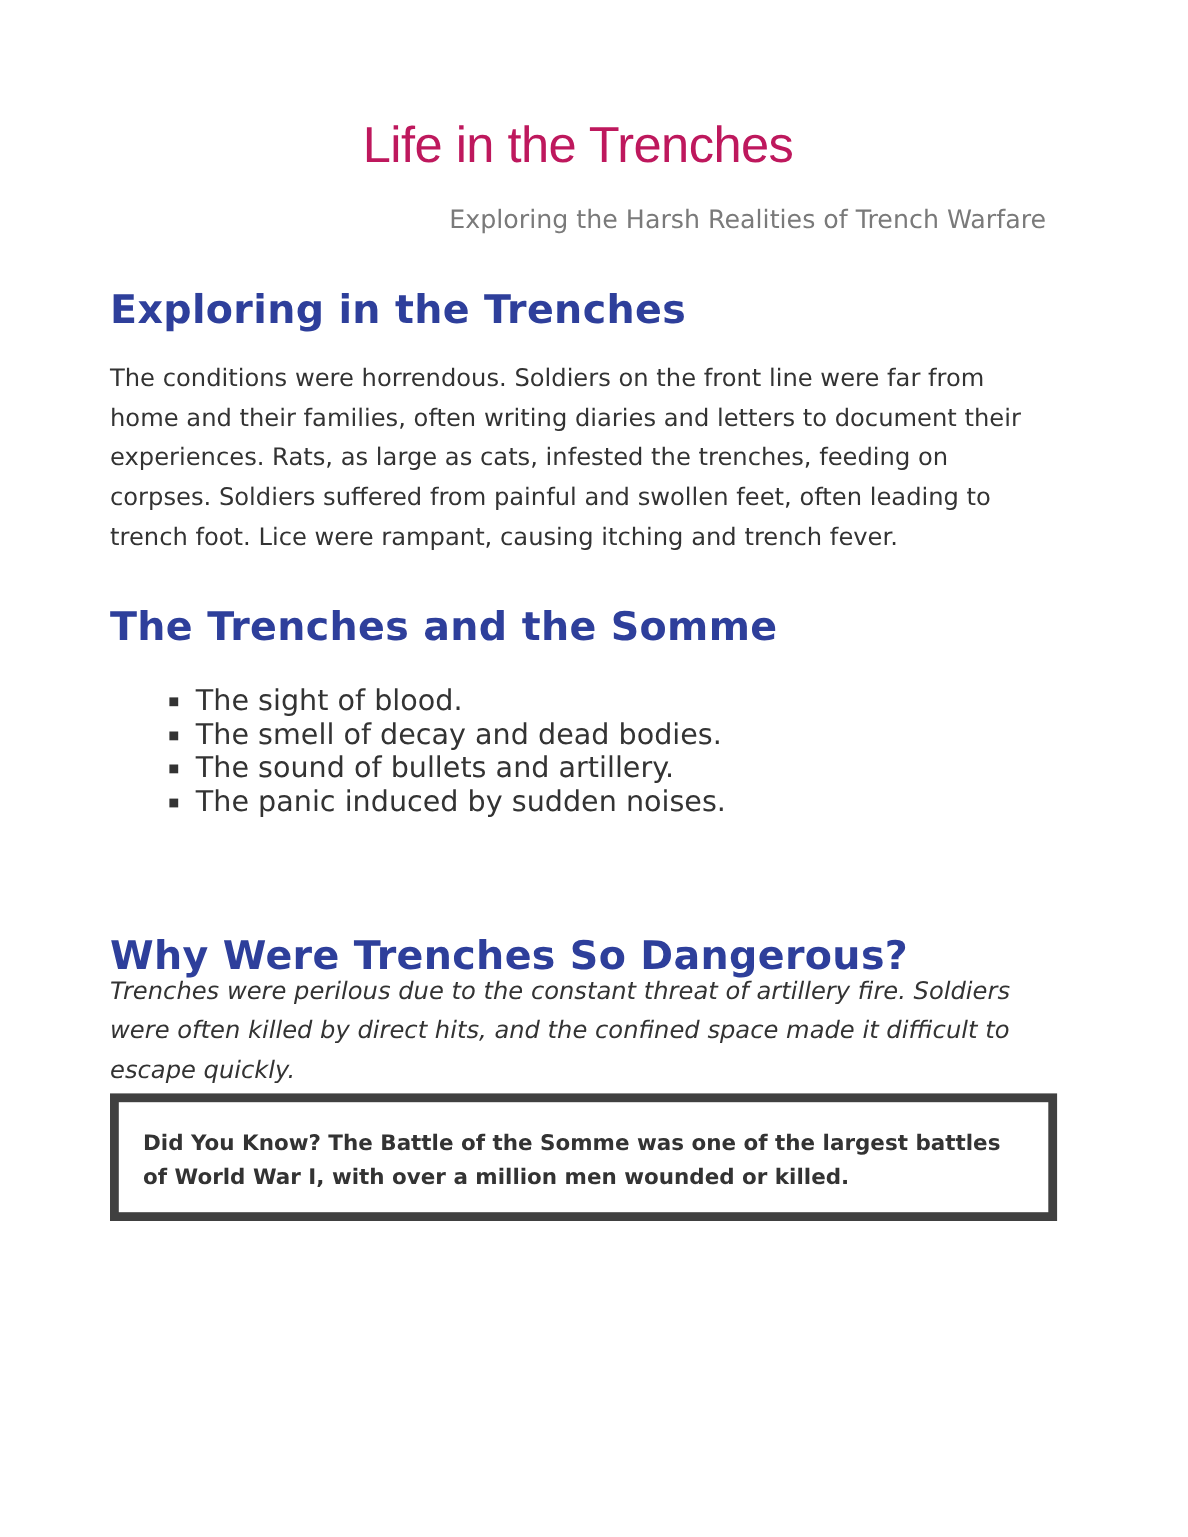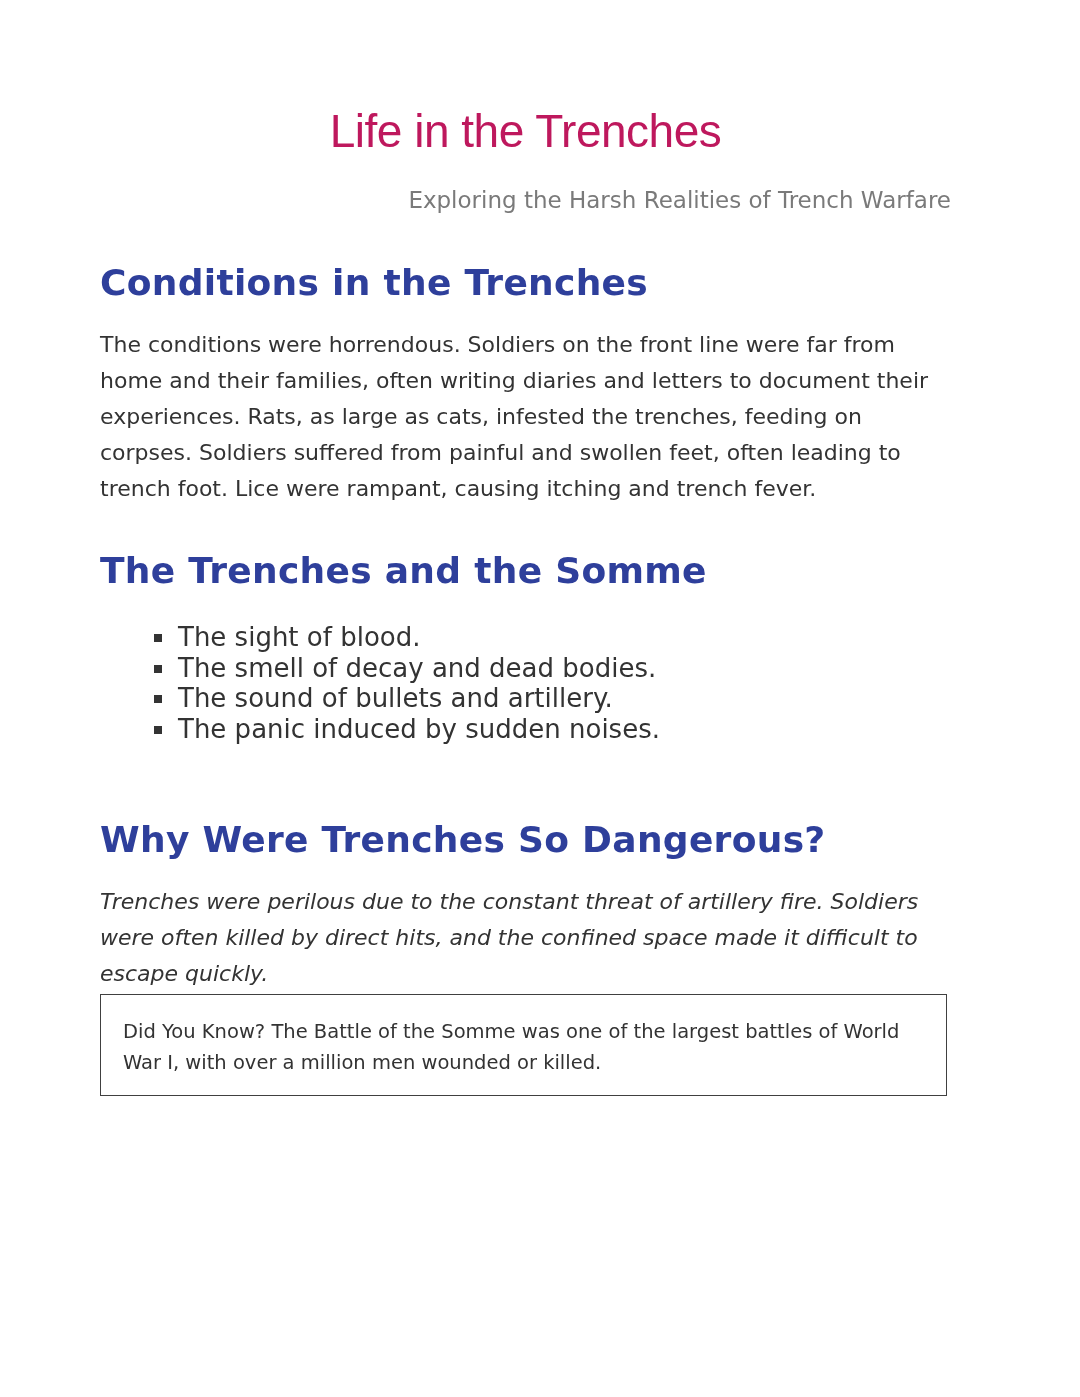--- a/index.html
+++ b/index.html
@@ -5,40 +5,40 @@
     html, body { margin: 0; padding: 0; background: #ffffff; }
     body { width: 1080px; height: 1397px; position: relative; overflow: hidden; font-family: "DejaVu Sans", sans-serif; color: #333333; }
     .page { position: absolute; left: 100px; top: 0; width: 851px; }
     .title { position: absolute; left: 0; width: 851px; top: 100px; text-align: center; font-family: "Liberation Sans", sans-serif; font-size: 46px; font-weight: 400; color: #be185d; letter-spacing: -0.5px; margin: 0; line-height: 62px; }
     .subtitle { position: absolute; left: 0; width: 851px; top: 183px; text-align: right; font-size: 23px; color: #7a7a7a; margin: 0; line-height: 34px; }
     h2 { position: absolute; left: 0; margin: 0; font-size: 36px; font-weight: 700; color: #2e3f9b; line-height: 46px; letter-spacing: 0.3px; }
     p.body { position: absolute; left: 0; width: 851px; margin: 0; font-size: 22px; line-height: 36px; color: #333; }
     ul.list { position: absolute; left: 0; top: 622px; margin: 0; padding: 0 0 0 78px; list-style: none; font-size: 26px; line-height: 30.5px; }
     ul.list li { position: relative; }
     ul.list li::before { content: ""; position: absolute; left: -24px; top: 12px; width: 8px; height: 8px; background: #333; }
-    .callout { position: absolute; left: 0; top: 994px; width: 845px; height: 100px; border: 1px solid #404040; box-sizing: content-box; }
+    .callout { position: absolute; left: 0; top: 994px; width: 845px; height: 100px; border: 8px solid #404040; box-sizing: content-box; font-weight: bold; }
     .callout p { margin: 22px 22px; font-size: 19.5px; line-height: 30.5px; color: #333; }
   </style>
 </head>
 <body>
 
 <div class="page">
   <h1 class="title">Life in the Trenches</h1>
   <div class="subtitle">Exploring the Harsh Realities of Trench Warfare</div>
 
-  <h2 style="top:260px;">Conditions in the Trenches</h2>
+  <h2 style="top:260px;">Exploring in the Trenches</h2>
   <p class="body" style="top:327px;">The conditions were horrendous. Soldiers on the front line were far from home and their families, often writing diaries and letters to document their experiences. Rats, as large as cats, infested the trenches, feeding on corpses. Soldiers suffered from painful and swollen feet, often leading to trench foot. Lice were rampant, causing itching and trench fever.</p>
 
   <h2 style="top:548px;">The Trenches and the Somme</h2>
   <ul class="list">
     <li>The sight of blood.</li>
     <li>The smell of decay and dead bodies.</li>
     <li>The sound of bullets and artillery.</li>
     <li>The panic induced by sudden noises.</li>
   </ul>
 
-  <h2 style="top:817px;">Why Were Trenches So Dangerous?</h2>
+  <h2 style="top:847px;">Why Were Trenches So Dangerous?</h2>
   <p class="body" style="top:884px;font-style:italic;">Trenches were perilous due to the constant threat of artillery fire. Soldiers were often killed by direct hits, and the confined space made it difficult to escape quickly.</p>
 
   <div class="callout">
     <p>Did You Know? The Battle of the Somme was one of the largest battles of World War I, with over a million men wounded or killed.</p>
   </div>
 </div>
 
 </body></html>

